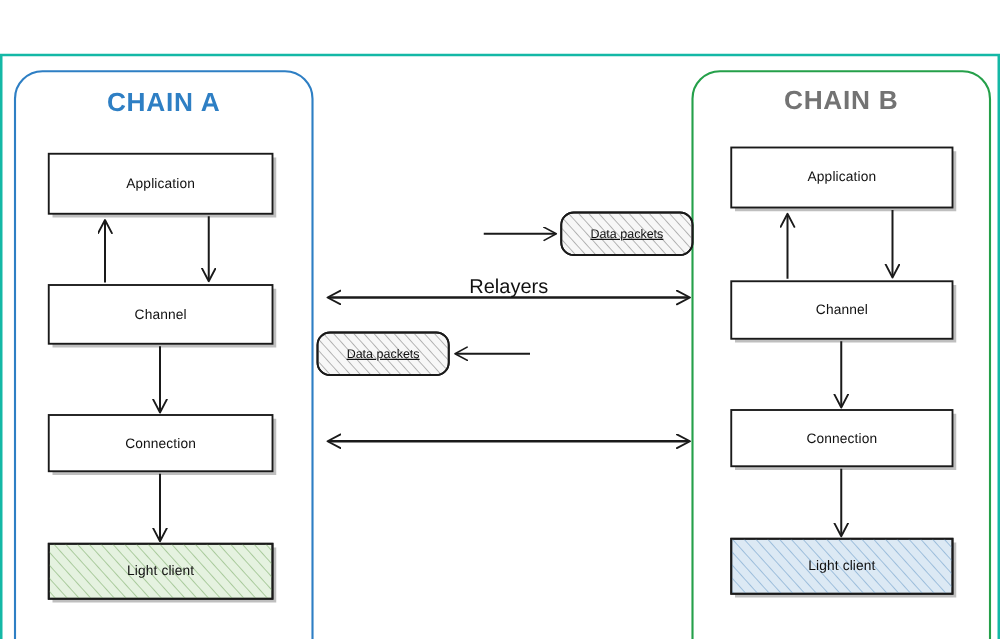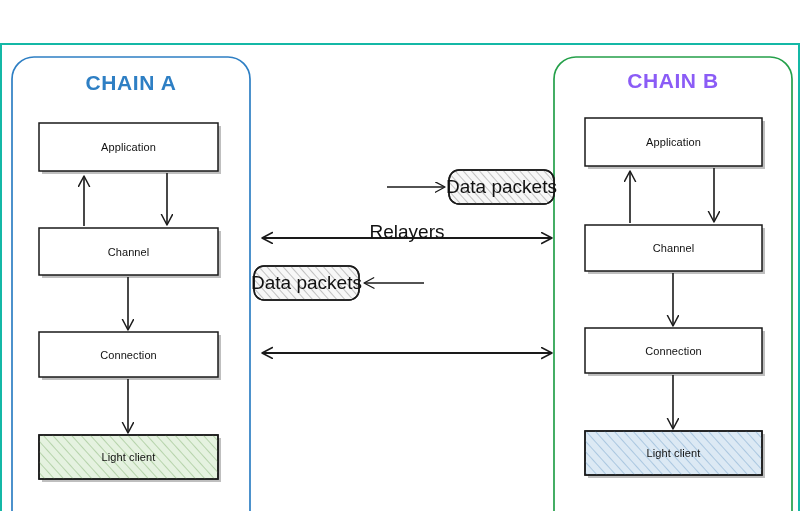--- a/index.html
+++ b/index.html
@@ -44,27 +44,28 @@
     font-weight: bold;
     letter-spacing: 0.6px;
     white-space: nowrap;
     text-align: center;
   }
   .packet-label {
     position: absolute;
     display: flex;
     align-items: center;
     justify-content: center;
-    font-size: 19px;
+    font-size: 10px;
     color: #111111;
     white-space: nowrap;
+    text-decoration: underline;
   }
   .edge-label {
     position: absolute;
-    font-size: 19px;
+    font-size: 16px;
     color: #111111;
     white-space: nowrap;
     text-align: center;
   }
 </style>
 </head>
 <body>
 
 <div id="canvas">
   <svg id="svg-layer" viewBox="0 0 800 511">
@@ -164,21 +165,21 @@
       </g>
     </g>
 
     <g stroke="#1a1a1a" stroke-width="1.6" fill="none">
       <line x1="385" y1="142" x2="442" y2="142" marker-end="url(#arrowSketchThin)"></line>
       <line x1="422" y1="238" x2="363" y2="238" marker-end="url(#arrowSketchThin)"></line>
     </g>
   </svg>
 
   <div class="chain-title" style="left:10px; top:26px; width:238px; color:#2e7fc4;">CHAIN A</div>
-  <div class="chain-title" style="left:552px; top:24px; width:238px; color:#8b5cf6;">CHAIN B</div>
+  <div class="chain-title" style="left:552px; top:24px; width:238px; color:#737373;">CHAIN B</div>
 
   <div class="node-label" style="left:37px; top:78px; width:179px; height:48px;">Application</div>
   <div class="node-label" style="left:37px; top:183px; width:179px; height:47px;">Channel</div>
   <div class="node-label" style="left:37px; top:287px; width:179px; height:45px;">Connection</div>
   <div class="node-label" style="left:37px; top:390px; width:179px; height:44px;">Light client</div>
 
   <div class="node-label" style="left:583px; top:73px; width:177px; height:48px;">Application</div>
   <div class="node-label" style="left:583px; top:180px; width:177px; height:46px;">Channel</div>
   <div class="node-label" style="left:583px; top:283px; width:177px; height:45px;">Connection</div>
   <div class="node-label" style="left:583px; top:386px; width:177px; height:44px;">Light client</div>

